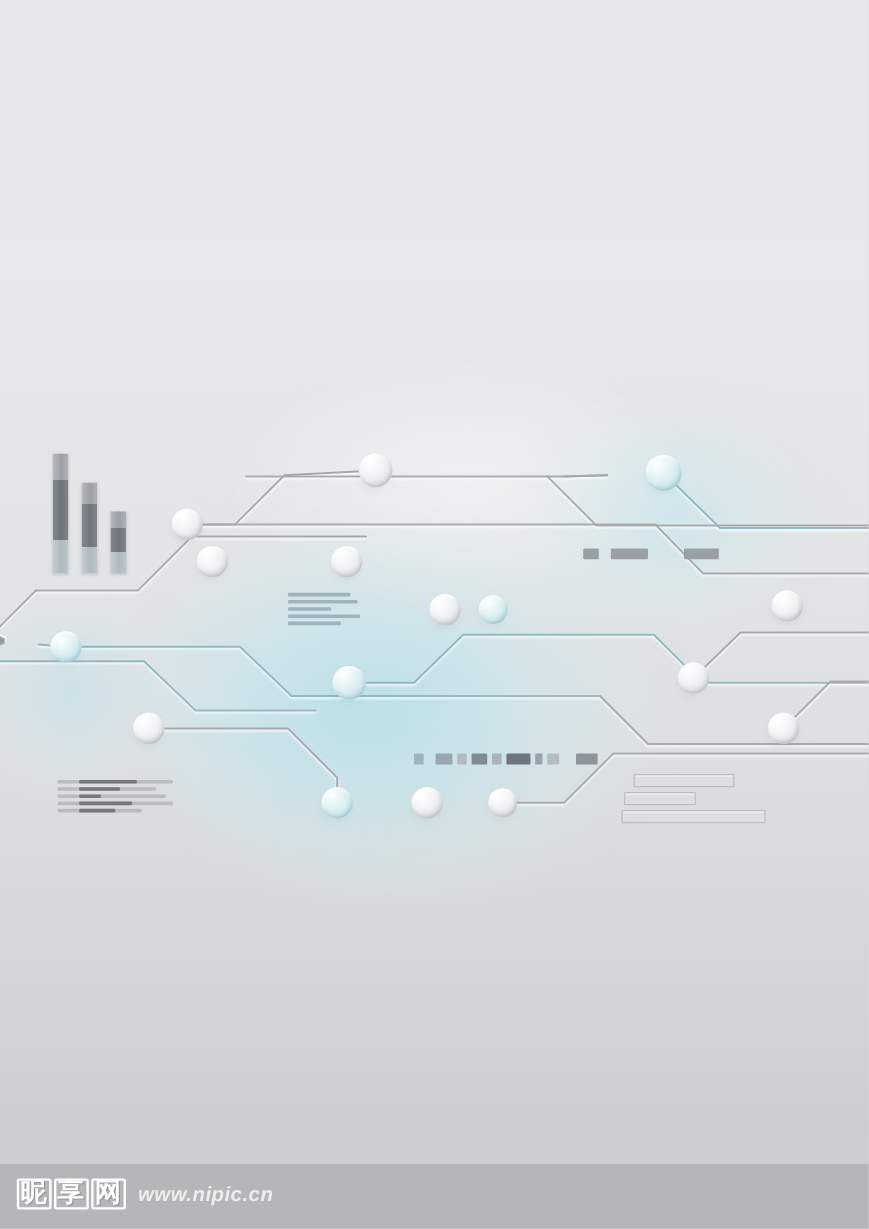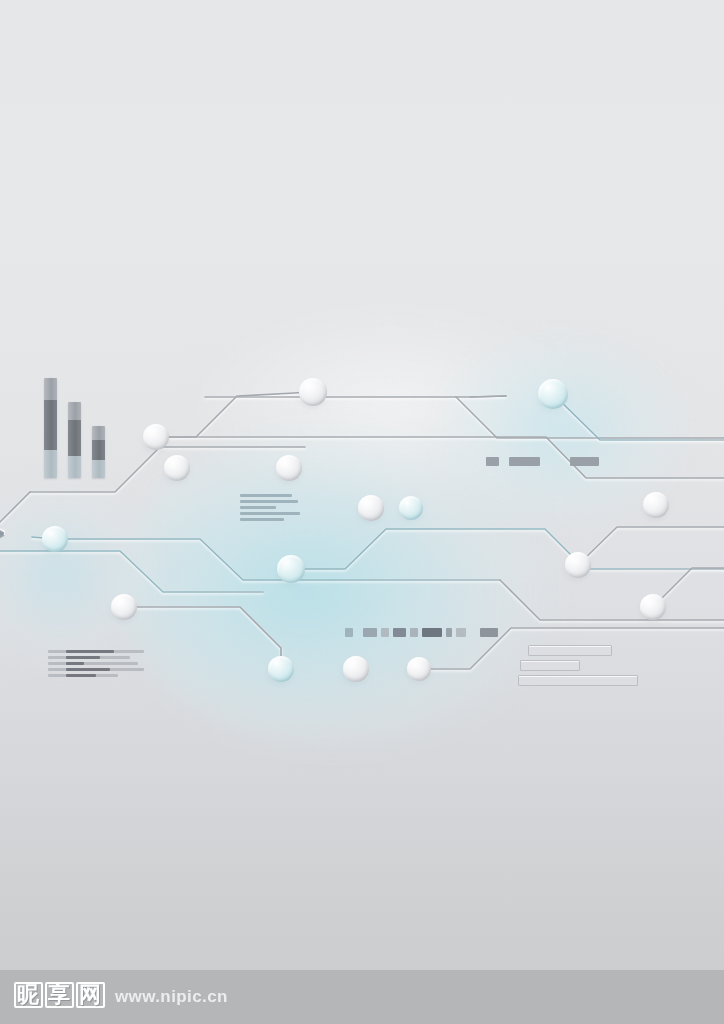--- a/index.html
+++ b/index.html
@@ -76,21 +76,21 @@
         box-shadow:inset 0 1px 0 rgba(255,255,255,.75);}
   .chip{position:absolute;height:9px;border-radius:1px;}
 
   
   #footer{position:absolute;left:0;bottom:0;width:724px;height:54px;background:#b5b6b8;}
   #logo{position:absolute;left:14px;top:12px;display:flex;align-items:baseline;gap:8px;}
   .cjk{font-family:"DejaVu Sans","Liberation Sans",sans-serif;font-weight:700;font-size:22px;
        color:#ffffff;letter-spacing:1px;line-height:1;
        text-shadow:1px 1px 0 rgba(120,122,126,.55);}
   .cjk span{display:inline-block;border:2px solid #ffffff;padding:0 1px;margin-right:2px;border-radius:2px;}
-  #site{font-weight:700;font-size:17px;color:#eceded;letter-spacing:.4px;}
+  #site{font-style:italic;font-weight:700;font-size:17px;color:#eceded;letter-spacing:.4px;}
   #idtag{position:absolute;right:8px;top:13px;background:#9b9c9e;color:#f2f2f3;
          font-size:12.5px;letter-spacing:.2px;padding:4px 8px 5px;white-space:nowrap;}
 </style>
 </head>
 <body>
 
 <div id="canvas">
 
   <div class="glow glow-white-top"></div>
   <div class="glow glow-cyan-main"></div>

